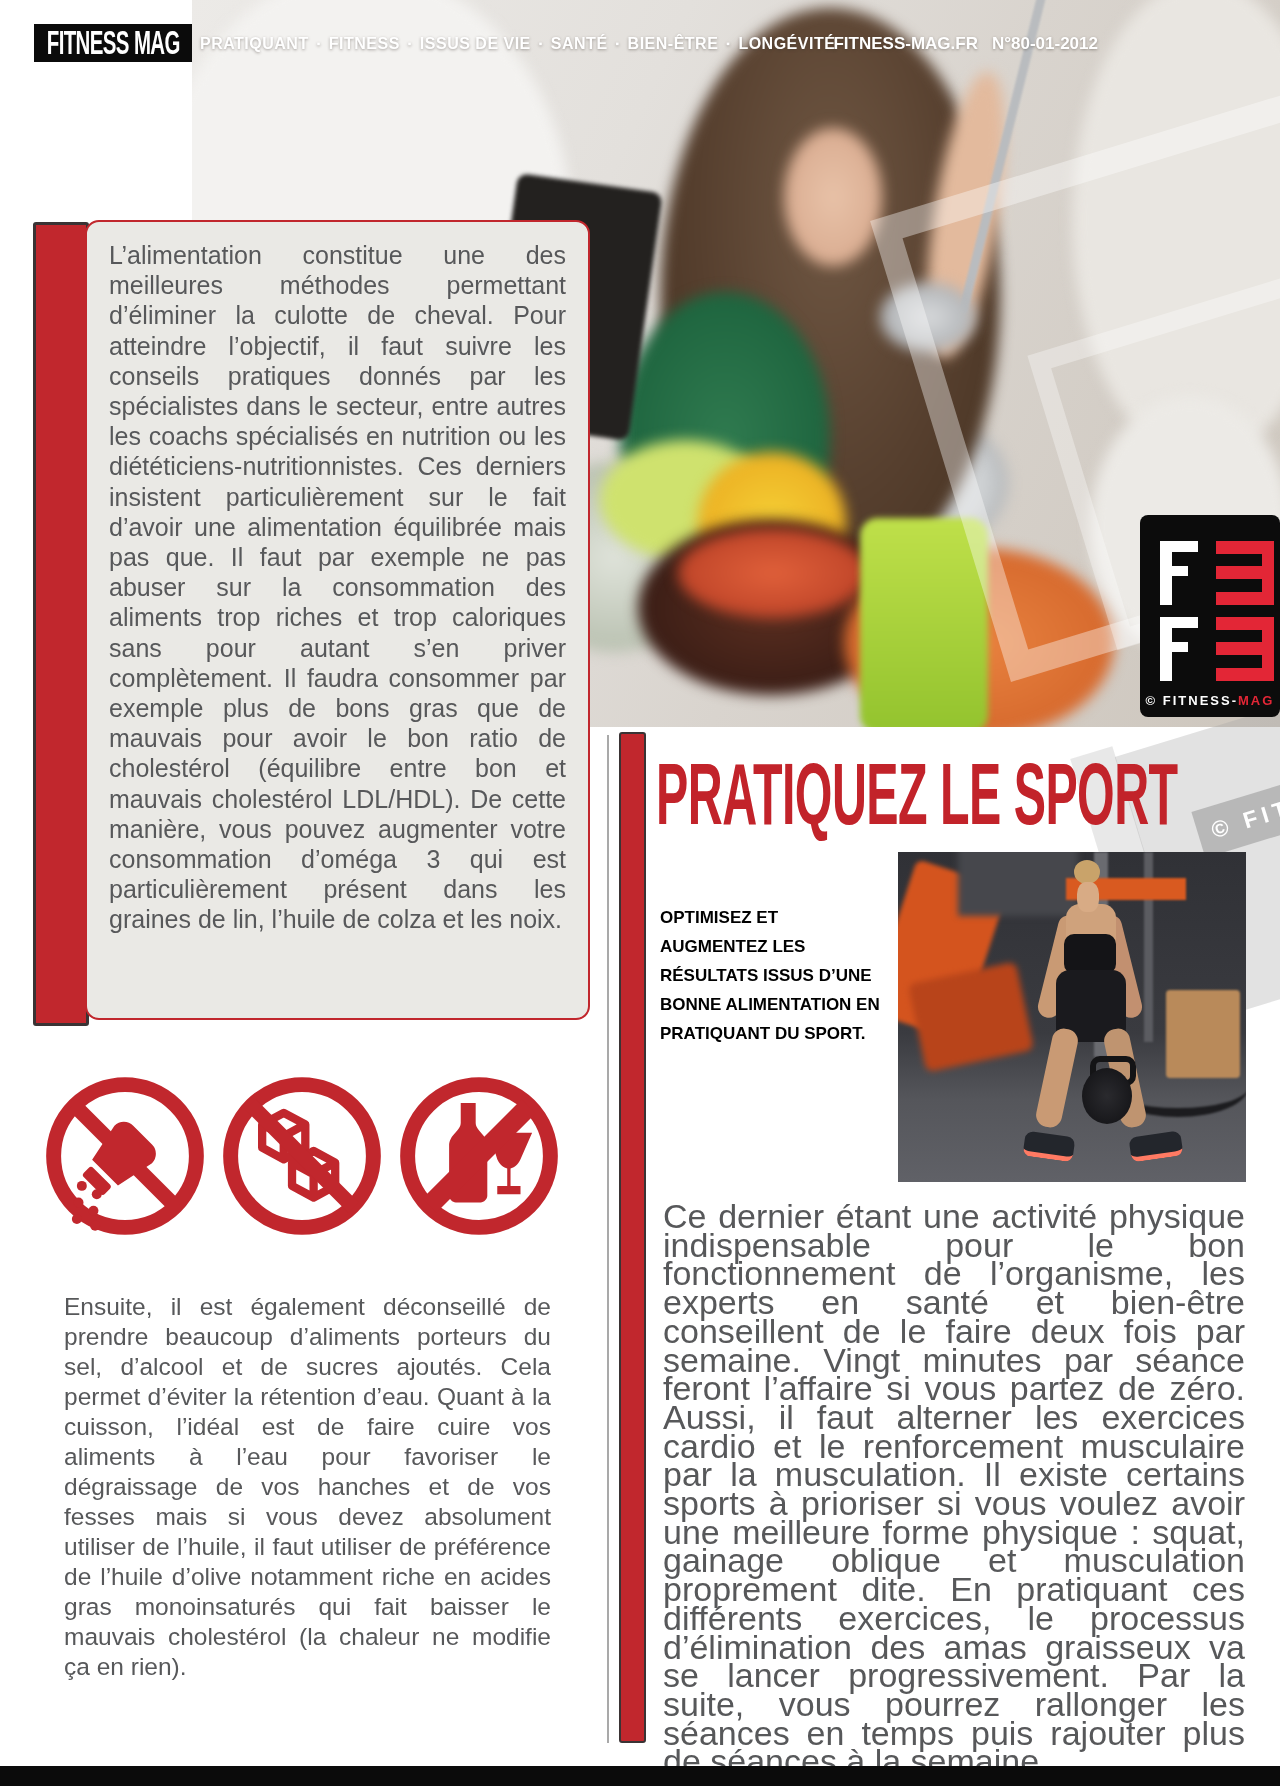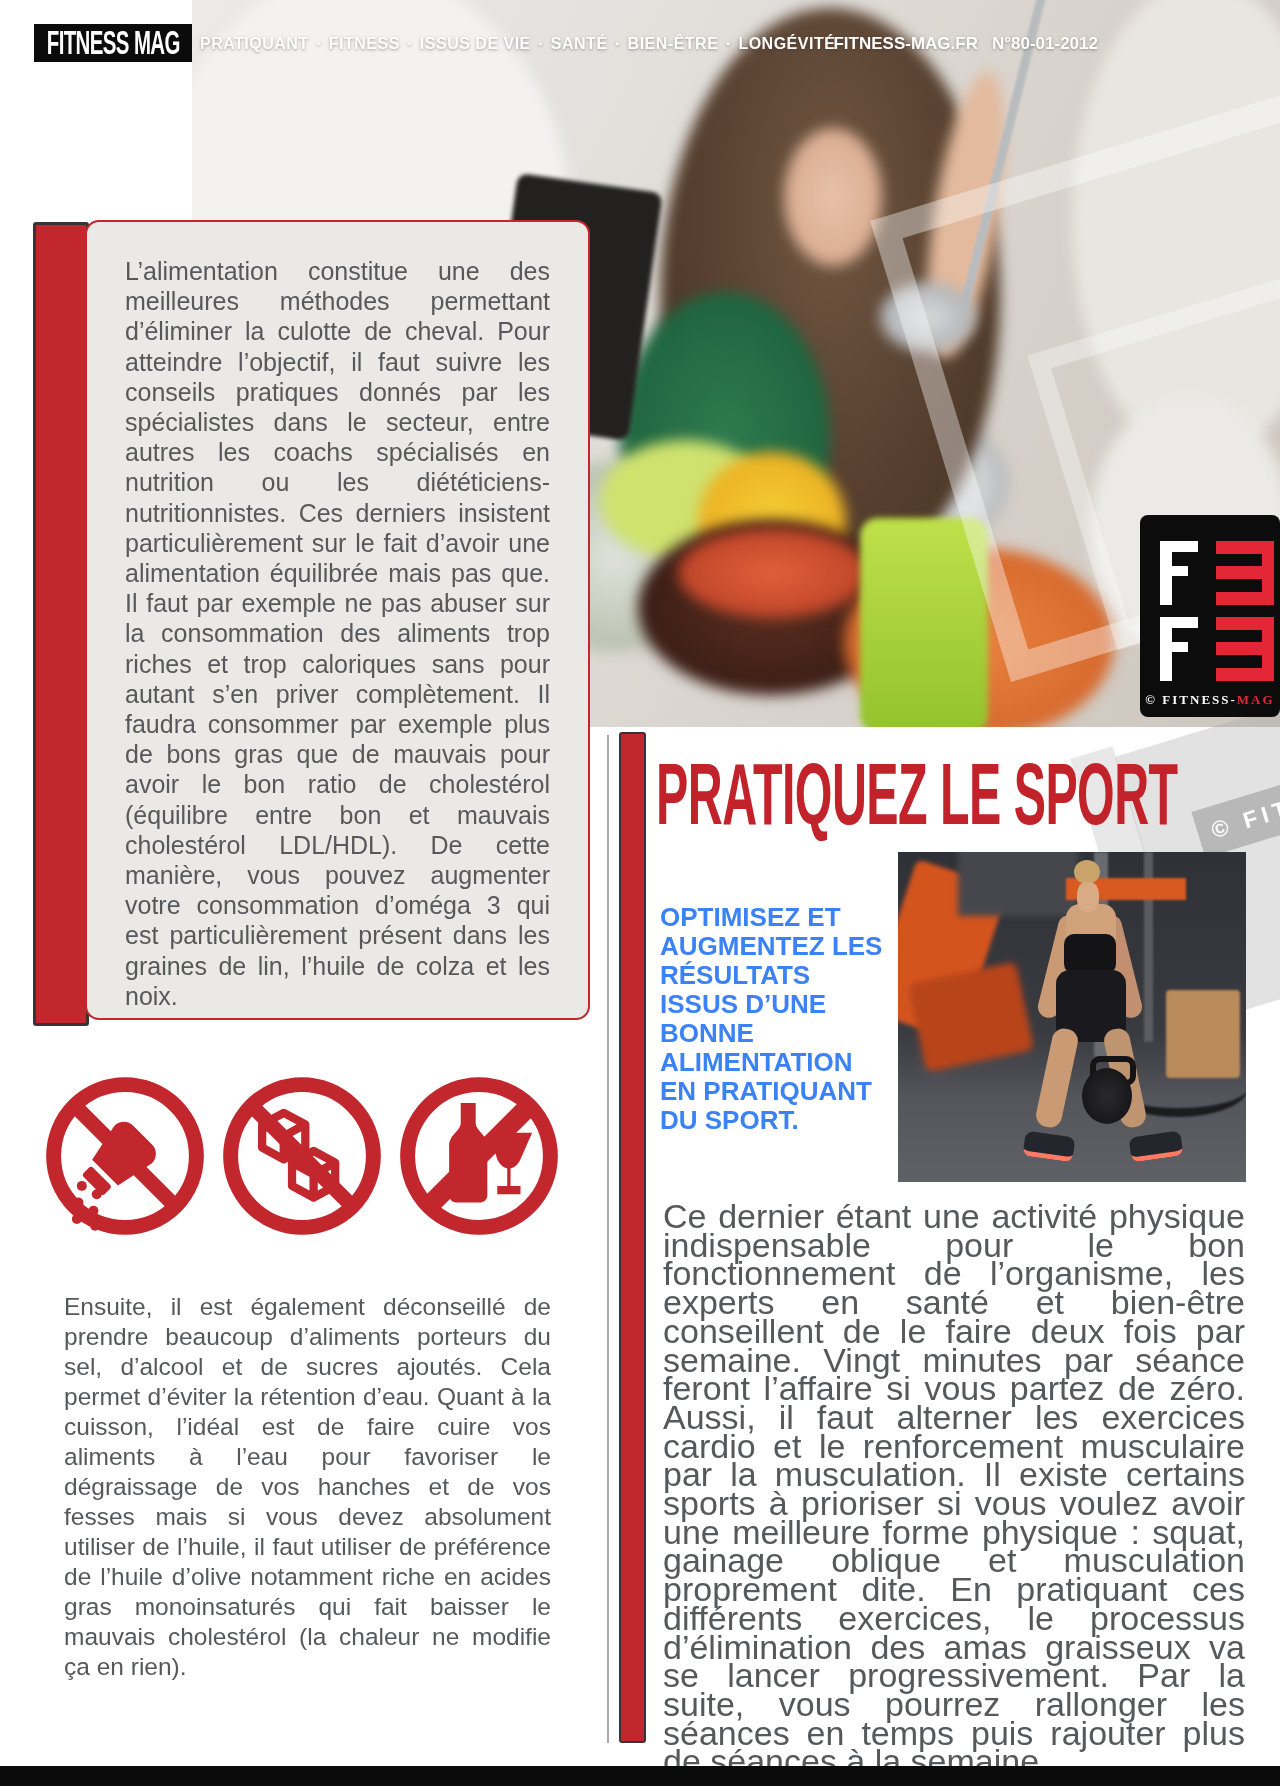--- a/index.html
+++ b/index.html
@@ -58,39 +58,39 @@
   #banner{left:36px;top:98px;width:616px;height:88px;background:#c2232a;border:3px solid #2e2929;
           display:flex;align-items:center;z-index:5;box-shadow:2px 3px 0 rgba(40,35,35,.35);}
   #banner span{color:#fff;font-weight:bold;font-size:79px;white-space:nowrap;
           transform:scaleX(.58);transform-origin:0 50%;margin-left:28px;letter-spacing:-1px;}
 
   #red-bar-left{left:33px;top:222px;width:50px;height:798px;background:#c1272d;
           border:3px solid #3a3334;border-radius:3px;z-index:4;}
   #intro-box{left:85px;top:220px;width:505px;height:800px;background:#eae9e5;
           border:2px solid #c1272d;border-radius:14px;z-index:4;box-sizing:border-box;
           padding:18px 22px;}
-  #intro-box p{margin:16px;color:#57585a;font-size:25px;line-height:30.2px;text-align:justify;}
+  #intro-box p{margin:0;color:#57585a;font-size:25px;line-height:30.2px;text-align:justify;}
 
   #icon-row{left:42px;top:1072px;width:520px;height:170px;z-index:3;display:flex;gap:11px;}
   #icon-row svg{width:168px;height:168px;}
 
   #advice-par{left:64px;top:1292px;width:487px;z-index:3;}
   #advice-par p{margin:0;color:#57585a;font-size:24.5px;line-height:30px;text-align:justify;}
 
   
   #thin-line{left:607px;top:735px;width:2px;height:1008px;background:#a9a9a9;z-index:3;}
   #red-bar-right{left:619px;top:732px;width:27px;height:1011px;background:#c1272d;
           border:2px solid #3a3334;border-radius:3px;z-index:3;box-sizing:border-box;}
 
   #sport-title{left:656px;top:746px;height:96px;display:flex;align-items:center;z-index:4;}
   #sport-title span{color:#c2232a;font-weight:bold;font-size:88px;white-space:nowrap;
           transform:scaleX(.55);transform-origin:0 50%;letter-spacing:-1px;}
 
   #kicker{left:660px;top:903px;width:228px;z-index:4;}
-  #kicker p{margin:0;color:#3b82f6;font-weight:bold;font-size:26px;line-height:29px;}
+  #kicker p{margin:0;color:#000000;font-weight:bold;font-size:17px;line-height:29px;}
 
   #sport-body{left:663px;top:1202px;width:582px;z-index:3;}
   #sport-body p{margin:0;color:#57585a;font-size:34px;line-height:28.7px;text-align:justify;}
 
   
   #photo-gym{left:898px;top:852px;width:348px;height:330px;overflow:hidden;z-index:3;
       background:linear-gradient(#303136 0%,#3a3b40 55%,#55565b 75%,#606167 100%);}
   #photo-gym div{position:absolute;}
   .gy-m1{left:-8px;top:18px;width:96px;height:160px;background:#d4541e;transform:rotate(18deg);border-radius:8px;filter:blur(2px);}
   .gy-m2{left:18px;top:120px;width:110px;height:90px;background:#b8441a;transform:rotate(-12deg);border-radius:8px;filter:blur(3px);}
@@ -110,21 +110,21 @@
   .gy-legL{left:146px;top:176px;width:26px;height:100px;background:#c99a74;border-radius:12px;transform:rotate(12deg);}
   .gy-legR{left:214px;top:176px;width:26px;height:100px;background:#bf9470;border-radius:12px;transform:rotate(-12deg);}
   .gy-kb{left:184px;top:216px;width:50px;height:56px;background:radial-gradient(#2a2a2e,#101013);border-radius:50%;}
   .gy-kb-h{left:192px;top:204px;width:34px;height:18px;border:6px solid #141416;border-radius:10px;background:transparent;}
   .gy-shoeL{left:126px;top:282px;width:50px;height:20px;background:#23262c;border-radius:8px;transform:rotate(8deg);border-bottom:5px solid #ff7a63;}
   .gy-shoeR{left:232px;top:282px;width:52px;height:20px;background:#23262c;border-radius:8px;transform:rotate(-8deg);border-bottom:5px solid #ff7a63;}
 
   
   #ff-badge{left:1140px;top:515px;width:140px;height:202px;z-index:5;}
   #ff-badge .caption{position:absolute;left:0;bottom:9px;width:100%;text-align:center;
-      color:#fff;font-weight:bold;font-size:13px;letter-spacing:2px;white-space:nowrap;font-family:Liberation Serif, serif;}
+      color:#fff;font-weight:bold;font-size:13px;letter-spacing:2px;white-space:nowrap;}
   #ff-badge .caption .mag{color:#e32636;}
 
   #bottom-bar{left:0;top:1766px;width:1280px;height:20px;background:#0b0b0b;z-index:6;}
 </style>
 </head>
 <body>
 
 <div id="page">
 
   <div id="photo-cooking" class="abs">

